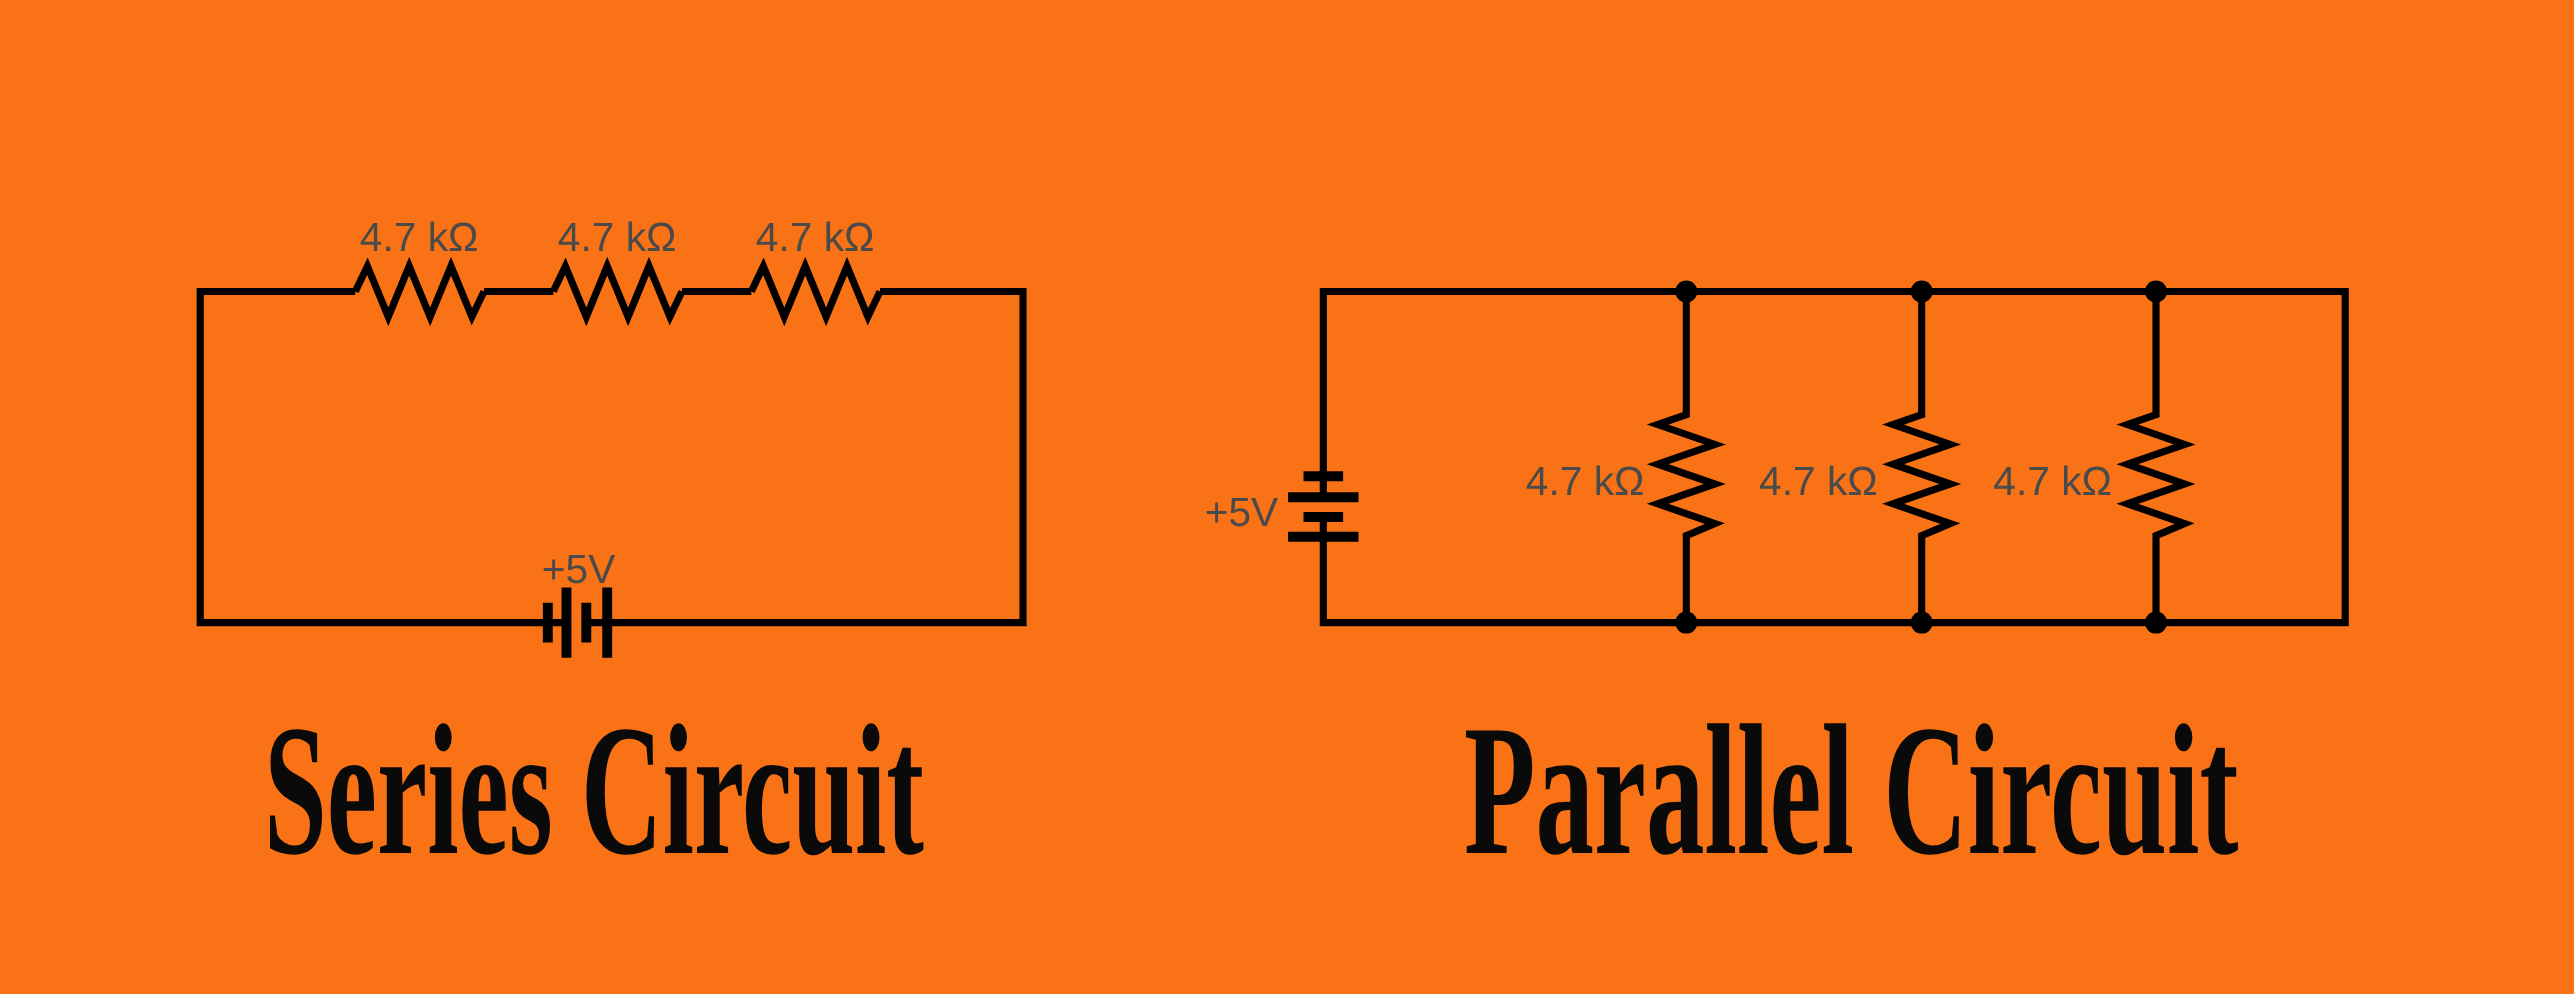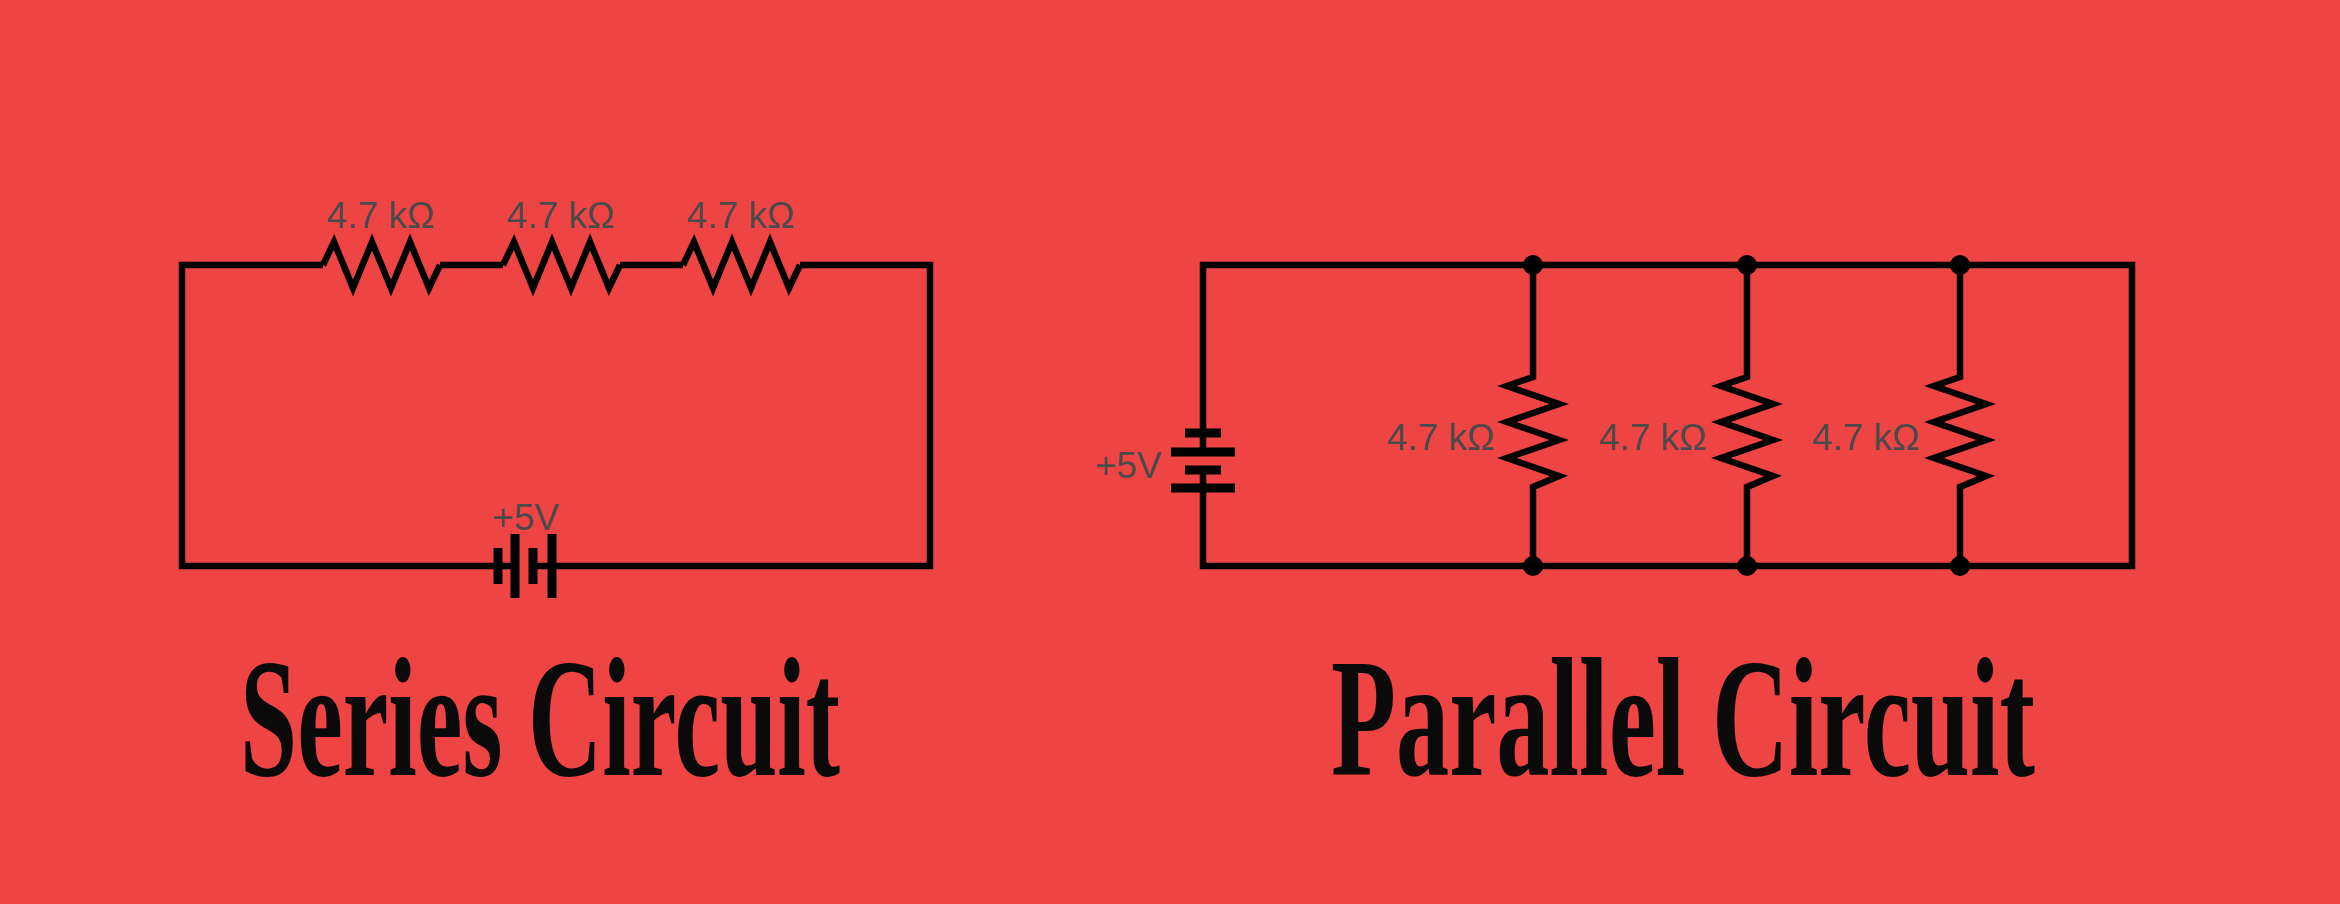--- a/index.html
+++ b/index.html
@@ -4,21 +4,21 @@
 <style>
   html, body {
     margin: 0;
     padding: 0;
     background: #ffffff;
   }
   .canvas {
     position: relative;
     width: 2340px;
     height: 904px;
-    background: #ef4444;
+    background: #f97316;
     overflow: hidden;
     font-family: "Liberation Sans", sans-serif;
   }
   svg { display: block; }
   .wire {
     fill: none;
     stroke: #000000;
     stroke-width: 6.5;
     stroke-linecap: butt;
     stroke-linejoin: miter;

